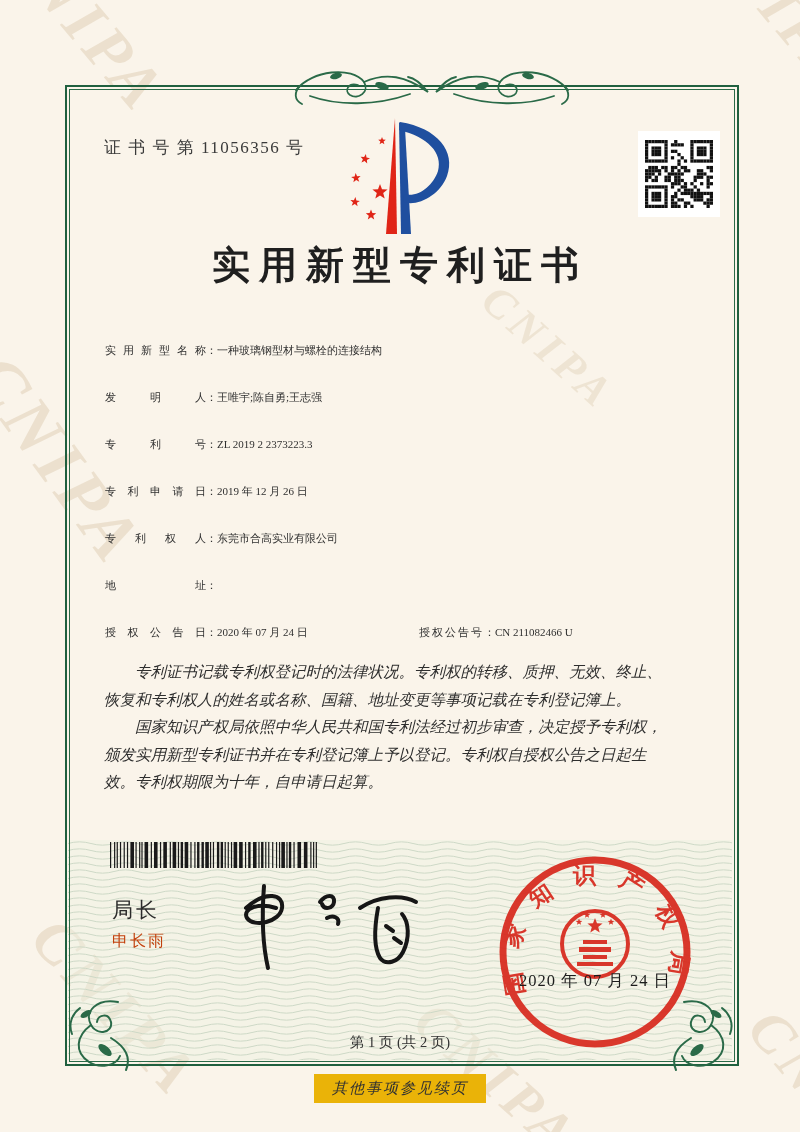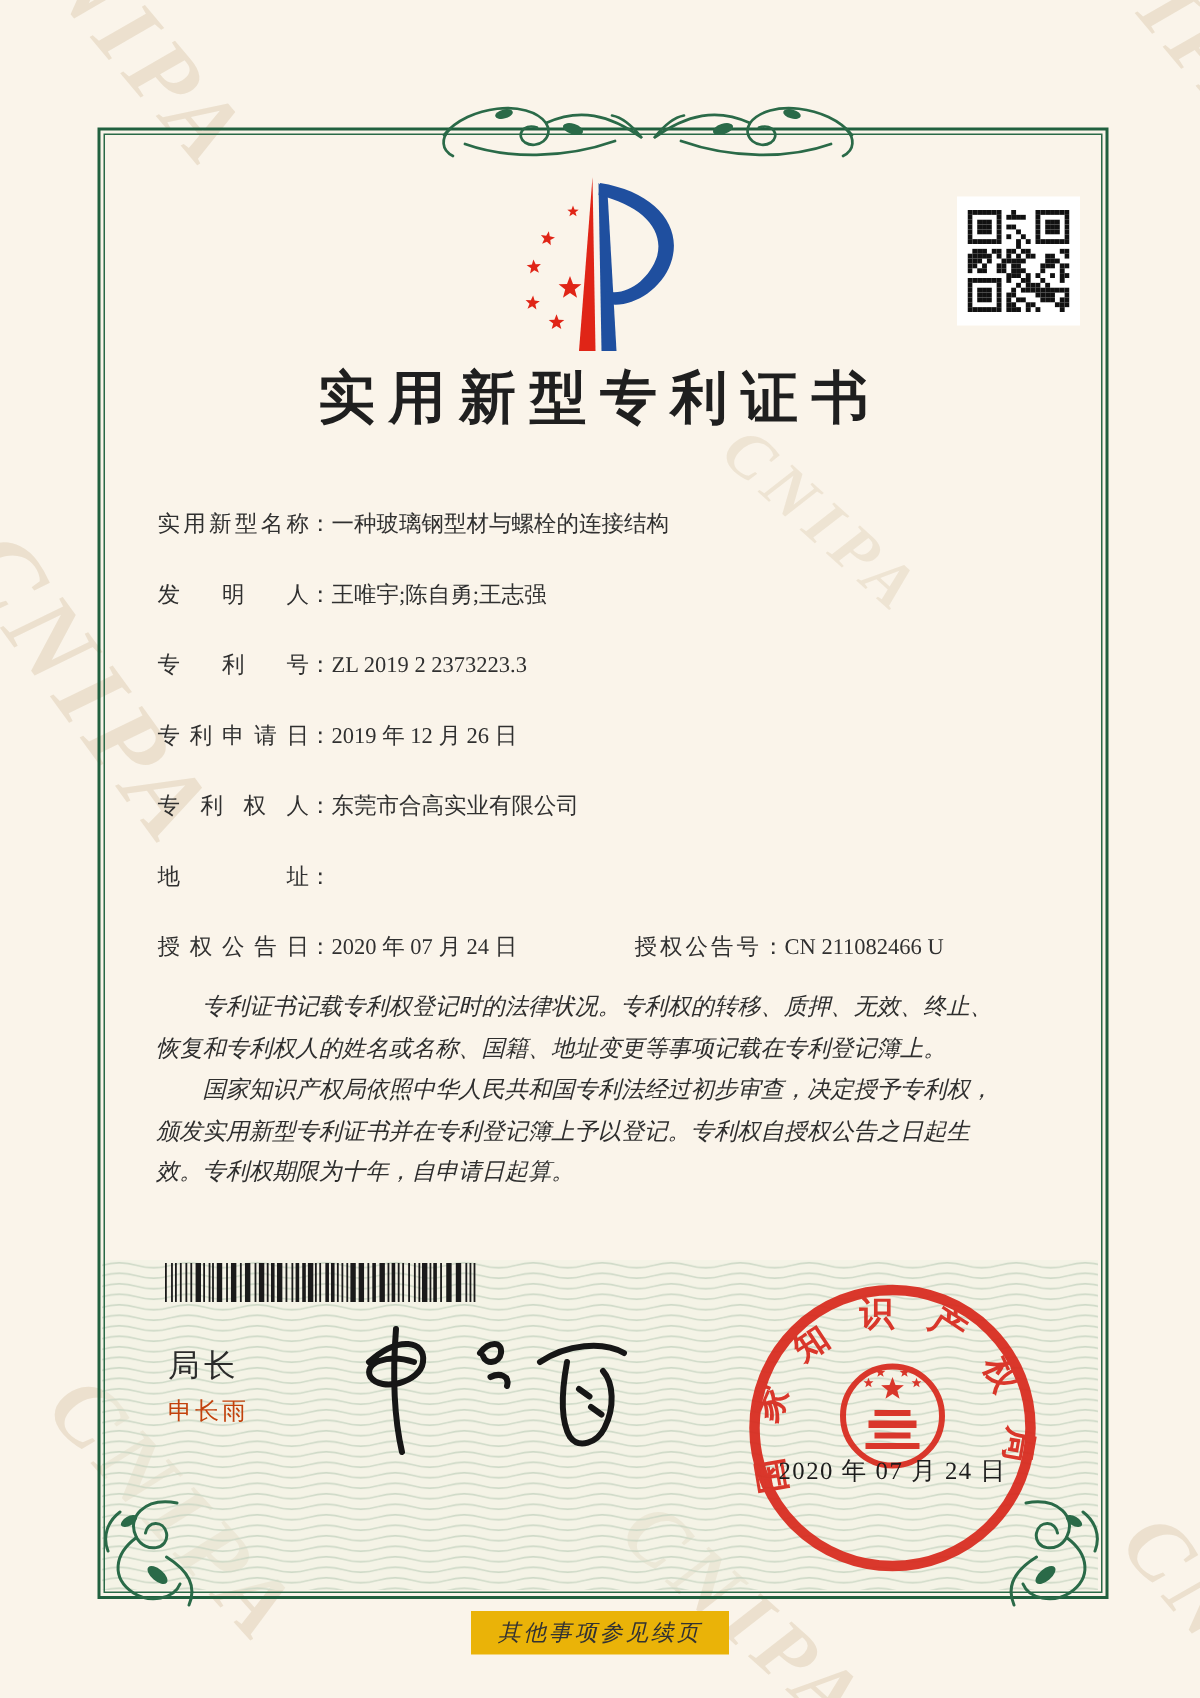--- a/index.html
+++ b/index.html
@@ -18,21 +18,21 @@
   
   .frame{position:absolute;left:65px;top:85px;width:670px;height:977px;border:2.5px solid #20603f;}
   .frame-inner{position:absolute;left:2px;top:2px;right:2px;bottom:2px;border:1px solid #2a6a48;}
   .orn{position:absolute;pointer-events:none;}
   
   .waves{position:absolute;left:68px;top:840px;}
   
   .certno{position:absolute;left:104px;top:136px;font-size:17px;letter-spacing:1.5px;color:#3a3a3a;}
   .title{position:absolute;left:0;top:240px;width:800px;text-align:center;font-size:38px;
          font-weight:bold;letter-spacing:9px;color:#1f1f1f;}
-  .fields{position:absolute;left:105px;top:337px;width:566px;font-size:15px;color:#303030;}
+  .fields{position:absolute;left:105px;top:337px;width:566px;font-size:11px;color:#303030;}
   .row{display:flex;margin-bottom:20px;line-height:27px;}
   .lbl{display:inline-block;width:101px;text-align:justify;text-align-last:justify;flex:0 0 101px;}
   .colon{flex:0 0 auto;}
   .val{flex:1 1 auto;}
   .val-fixed{display:inline-block;width:202px;}
   .body-text{position:absolute;left:104px;top:658px;width:572px;font-size:15.5px;line-height:27.5px;
              color:#2e2e2e;font-style:italic;}
   .body-text p{margin:0;text-indent:2em;}
   .barcode{position:absolute;left:110px;top:842px;}
   .sig-title{position:absolute;left:112px;top:896px;font-size:21px;letter-spacing:3px;color:#2b2b2b;}
@@ -103,20 +103,21 @@
     <g transform="translate(84,0) scale(-1,1)" fill="none" stroke="#2a6a48" stroke-width="2" stroke-linecap="round">
       <path d="M60,4 C38,0 26,14 33,27 C39,38 55,35 53,24 C51,15 40,16 39,24"></path>
       <path d="M33,27 C18,38 16,54 31,64 C42,71 58,68 62,58"></path>
       <path d="M53,40 C66,48 74,58 68,72"></path>
       <path d="M22,10 C14,16 10,26 14,36"></path>
       <ellipse cx="47" cy="52" rx="8" ry="4" fill="#2a6a48" stroke="none" transform="rotate(40 47 52)"></ellipse>
       <ellipse cx="28" cy="16" rx="6" ry="3" fill="#2a6a48" stroke="none" transform="rotate(-30 28 16)"></ellipse>
     </g>
   </svg>
 
+  <div class="certno">证 书 号 第 11056356 号</div>
 
   <svg class="orn" style="left:348px;top:112px;" width="112" height="126" viewBox="0 0 112 126">
     <polygon points="38,122 47,6 49,122" fill="#e02517"></polygon>
     <polygon points="53,122 51,10 57,16 63,122" fill="#1f4f9f"></polygon>
     <path d="M52,10 C90,16 108,40 99,64 C92,83 70,95 55,90 L56,82 C70,86 85,74 90,59 C95,41 80,25 51,18 Z" fill="#1f4f9f"></path>
     <polygon fill="#e02517" points="34.0,25.0 35.0,27.6 37.8,27.8 35.6,29.5 36.4,32.2 34.0,30.7 31.6,32.2 32.4,29.5 30.2,27.8 33.0,27.6"></polygon>
     <polygon fill="#e02517" points="17.9,42.1 18.5,45.5 22.0,46.3 18.9,48.0 19.2,51.5 16.6,49.1 13.4,50.5 14.9,47.3 12.6,44.7 16.1,45.1"></polygon>
     <polygon fill="#e02517" points="7.6,61.0 9.1,64.2 12.6,64.0 10.0,66.5 11.3,69.8 8.2,68.1 5.4,70.3 6.1,66.8 3.1,64.9 6.6,64.4"></polygon>
     <polygon fill="#e02517" points="7.4,85.0 8.4,88.4 11.9,88.9 8.9,90.8 9.6,94.3 6.8,92.1 3.7,93.8 5.0,90.5 2.4,88.0 5.9,88.2"></polygon>
     <polygon fill="#e02517" points="23.0,97.5 24.4,101.1 28.2,101.3 25.2,103.7 26.2,107.4 23.0,105.3 19.8,107.4 20.8,103.7 17.8,101.3 21.6,101.1"></polygon>
@@ -490,17 +491,18 @@
         <polygon points="116.0,66.5 116.9,68.8 119.3,68.9 117.4,70.5 118.1,72.8 116.0,71.5 113.9,72.8 114.6,70.5 112.7,68.9 115.1,68.8"></polygon>
         <rect x="88" y="88" width="24" height="4"></rect>
         <rect x="84" y="95" width="32" height="5"></rect>
         <rect x="88" y="103" width="24" height="4"></rect>
         <rect x="82" y="110" width="36" height="4"></rect>
       </g>
     </g>
   </svg>
   <div class="seal-date">2020 年 07 月 24 日</div>
 
+  <div class="pageno">第 1 页 (共 2 页)</div>
   <div class="cont-box">
     <span>其他事项参见续页</span>
   </div>
 
 </div>
 
 </body></html>

